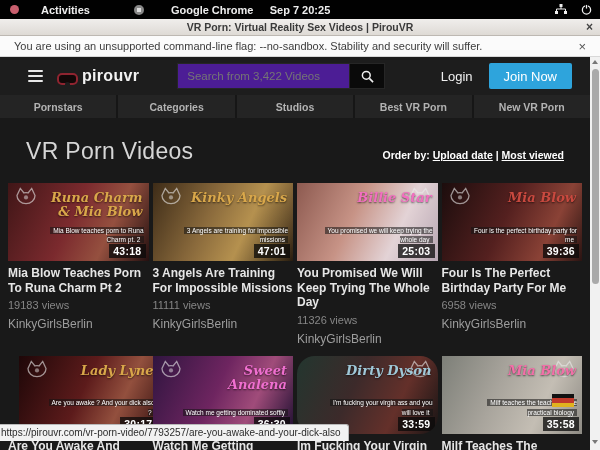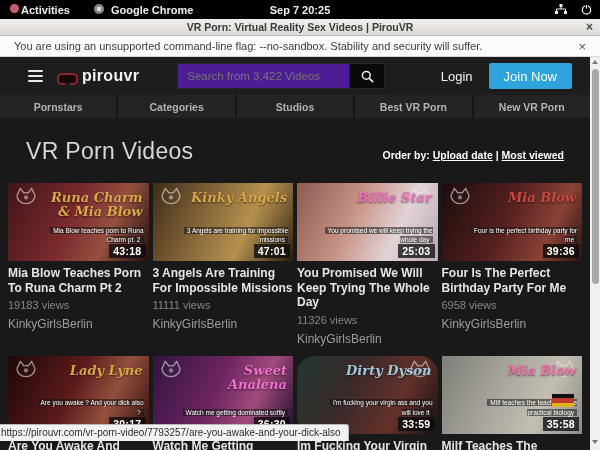--- a/index.html
+++ b/index.html
@@ -3,21 +3,21 @@
 <meta charset="utf-8">
 <style>
   * { margin:0; padding:0; box-sizing:border-box; }
   html,body { width:600px; height:450px; overflow:hidden; background:#000; }
   body { font-family:"Liberation Sans", sans-serif; }
   #root { position:relative; width:600px; height:450px; background:#181818; }
 
   
   .deskbar { position:absolute; top:0; left:0; width:600px; height:19px; background:#010101;
     display:flex; align-items:center; color:#eee; font-size:11px; }
-  .desk-left { display:flex; gap:2px; padding-left:10px; }
+  .desk-left { display:flex; align-items:center; gap:22px; padding-left:10px; }
   .dot-icon { width:9px; height:9px; border-radius:50%; background:#c95f6e; display:inline-block; }
   .chrome-ico { width:10px; height:10px; border-radius:50%; display:inline-block; margin-left:22px;
     background:radial-gradient(circle at 50% 50%, #ddd 0 30%, #888 31% 70%, #bbb 71%); }
   .desk-app { margin-left:5px; font-weight:bold; }
   .desk-act { font-weight:bold; }
   .desk-clock { position:absolute; left:0; right:0; text-align:center; font-weight:bold; }
   .desk-right { position:absolute; right:8px; top:0; height:19px; display:flex; align-items:center; gap:14px; }
   .desk-right svg { display:block; }
 
   
@@ -246,21 +246,21 @@
       <div class="cap"><span>Four is the perfect birthday party for me</span></div>
 
       <span class="duration">39:36</span>
     </div>
     <div class="v-title">Four Is The Perfect Birthday Party For Me</div>
     <div class="v-views">6958 views</div>
     <div class="v-studio">KinkyGirlsBerlin</div>
   </div>
 
   <div class="card">
-    <div class="thumb" style="background: linear-gradient(115deg, rgb(30, 7, 8) 0%, rgb(92, 27, 27) 45%, rgb(147, 80, 62) 70%, rgb(51, 15, 15) 100%);">
+    <div class="thumb" style="background: linear-gradient(115deg, rgb(30, 7, 8) 0%, rgb(92, 27, 27) 45%, rgb(147, 80, 62) 70%, rgb(51, 15, 15) 100%); margin-left: 11px;">
       <span class="catlogo left">
         <svg width="24" height="19" viewBox="0 0 24 20">
                 <path d="M2.5 9 L6 1.5 L9.8 6.2 A8 8 0 0 1 14.2 6.2 L18 1.5 L21.5 9 A9.5 8.5 0 1 1 2.5 9 Z" fill="none" stroke="rgba(235,235,235,.75)" stroke-width="1.4"></path>
                 <circle cx="12" cy="11" r="2.2" fill="rgba(235,235,235,.6)"></circle>
               </svg>
       </span>
       <div class="script" style="color: rgb(217, 167, 74);">Lady Lyne</div>
       <div class="cap"><span>Are you awake ? And your dick also ?</span></div>
 
       <span class="duration">30:17</span>

